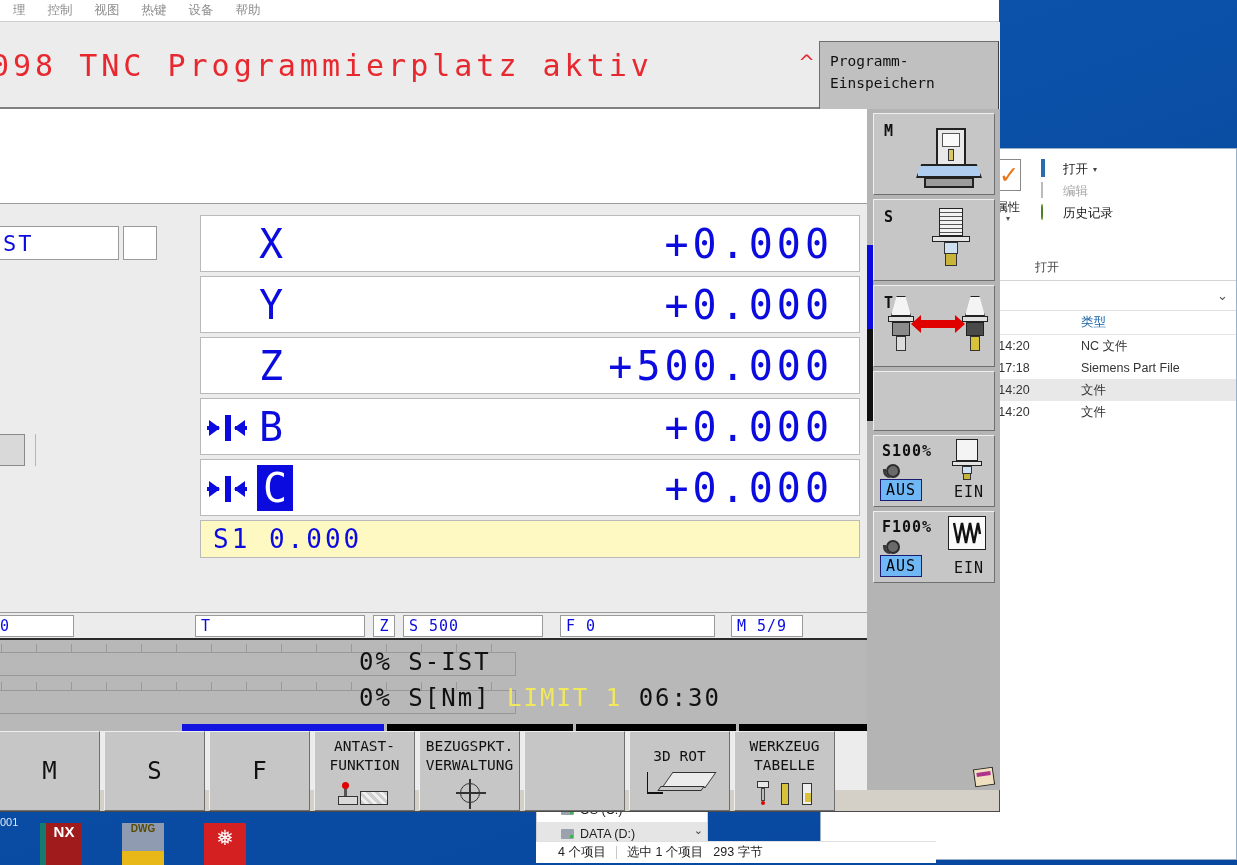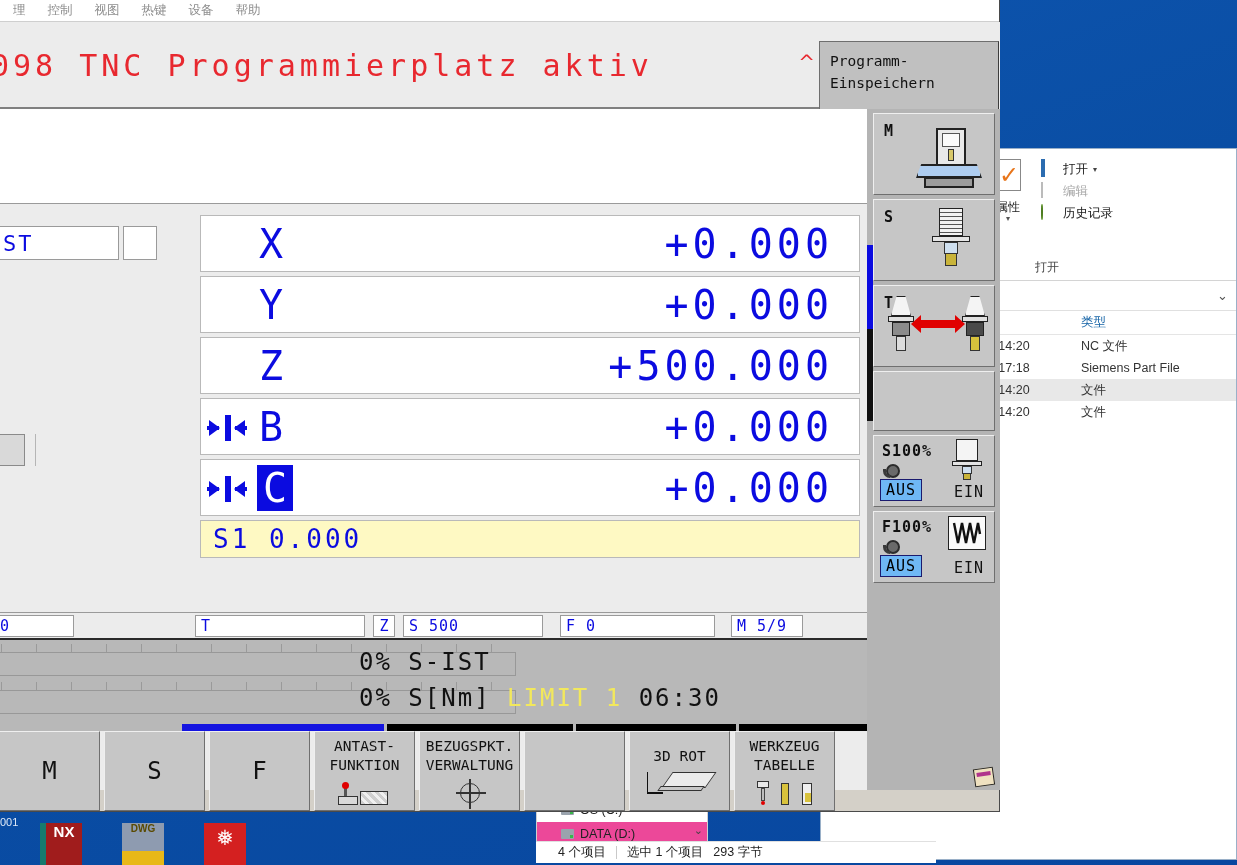--- a/index.html
+++ b/index.html
@@ -100,21 +100,21 @@
     display:flex; height:22px; align-items:center; font-size:12.5px; color:#333;
     padding-left:140px;
   }
   .exp-row.sel{ background:#e8e8e8; }
   .exp-row .c-date{width:120px;}
   .exp-navtree{
     position:absolute; left:-285px; top:648px; width:172px; height:50px;
     background:#fff; border:1px solid #cfcfcf;
   }
   .tree-item{display:flex;align-items:center;gap:6px;height:24px;padding-left:24px;font-size:12.5px;color:#222;}
-  .tree-item.sel{background:#ec4899;}
+  .tree-item.sel{background:#e5e5e5;}
   .drive-ic{width:13px;height:10px;background:#9aa3ad;border-radius:1px;position:relative;}
   .drive-ic:after{content:"";position:absolute;right:1px;bottom:1px;width:3px;height:3px;background:#39b54a;}
   .tree-chev{position:absolute;right:4px;top:26px;font-size:11px;color:#444;}
   .exp-status{
     position:absolute; left:-285px; bottom:-4px; width:400px; height:22px;
     display:flex; align-items:center; gap:10px; font-size:12.5px; color:#222;
     background:#fff; border-top:1px solid #e0e0e0; padding-left:22px;
   }
   .exp-status .divider{width:1px;height:13px;background:#c9c9c9;}
 

